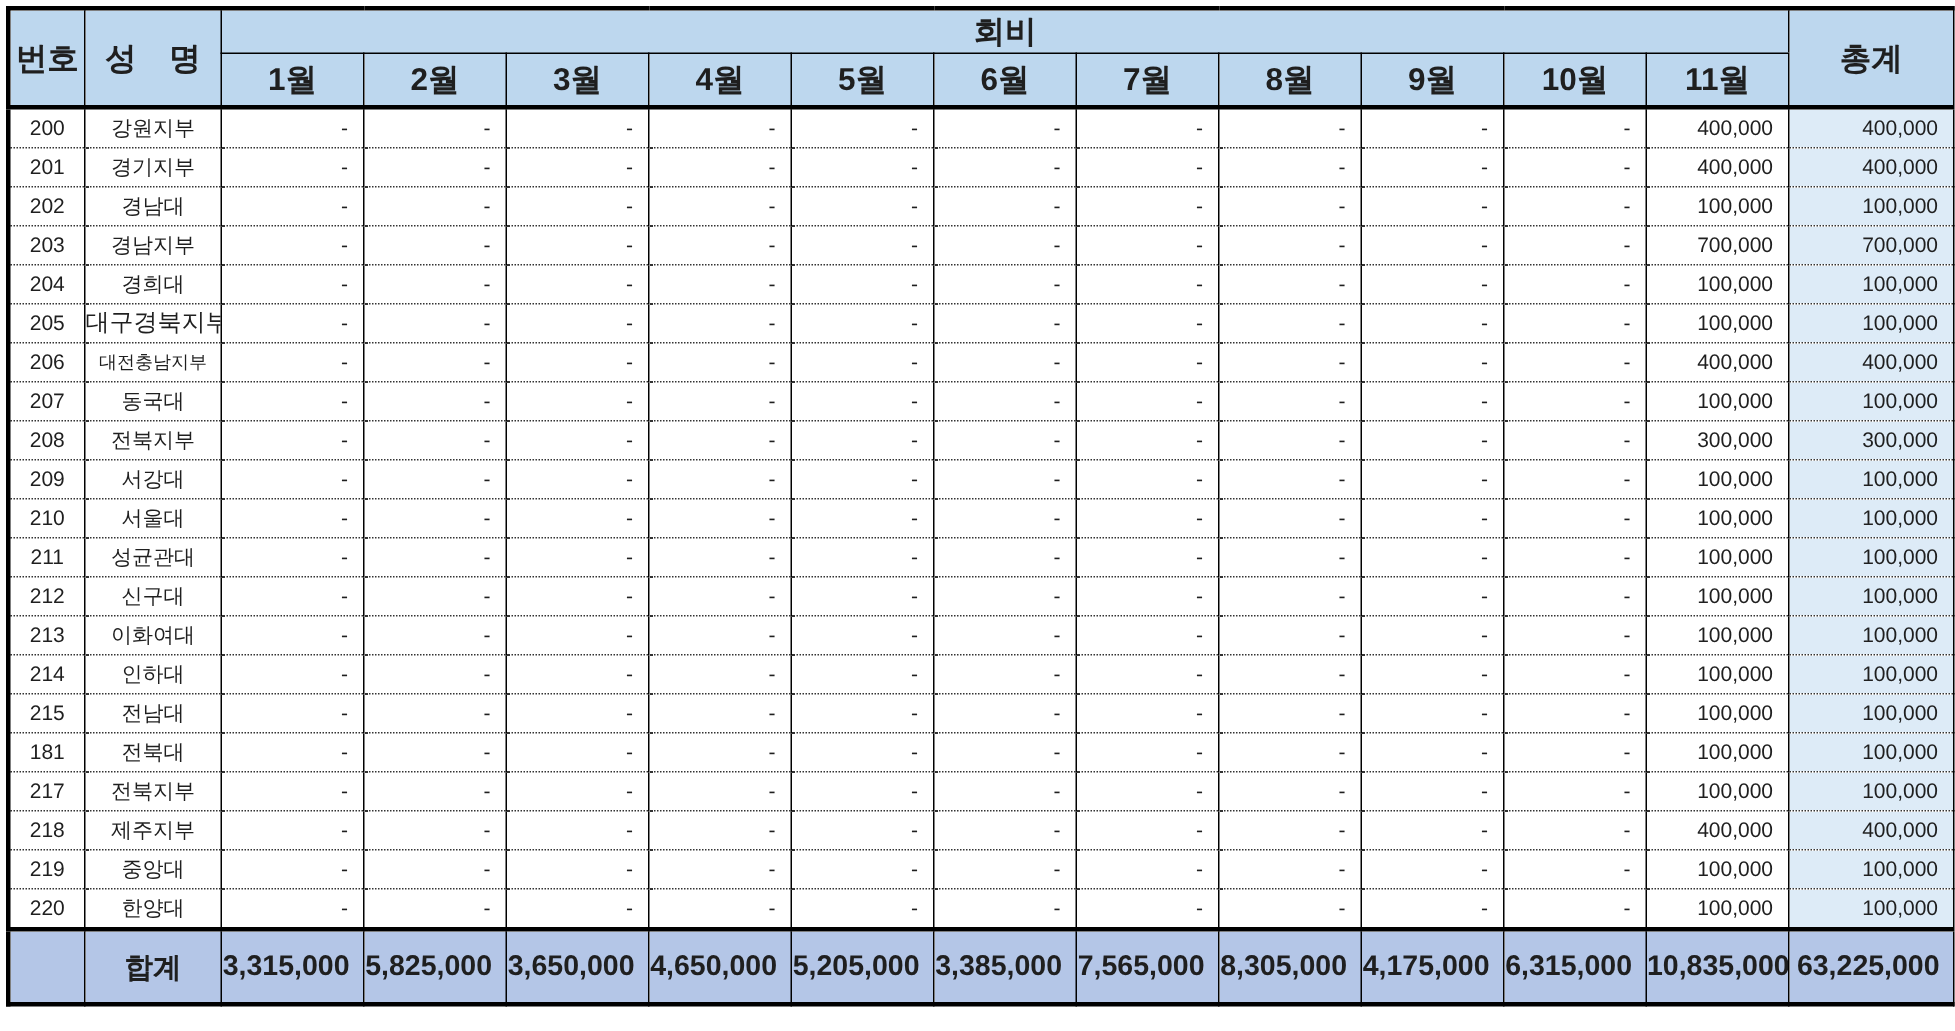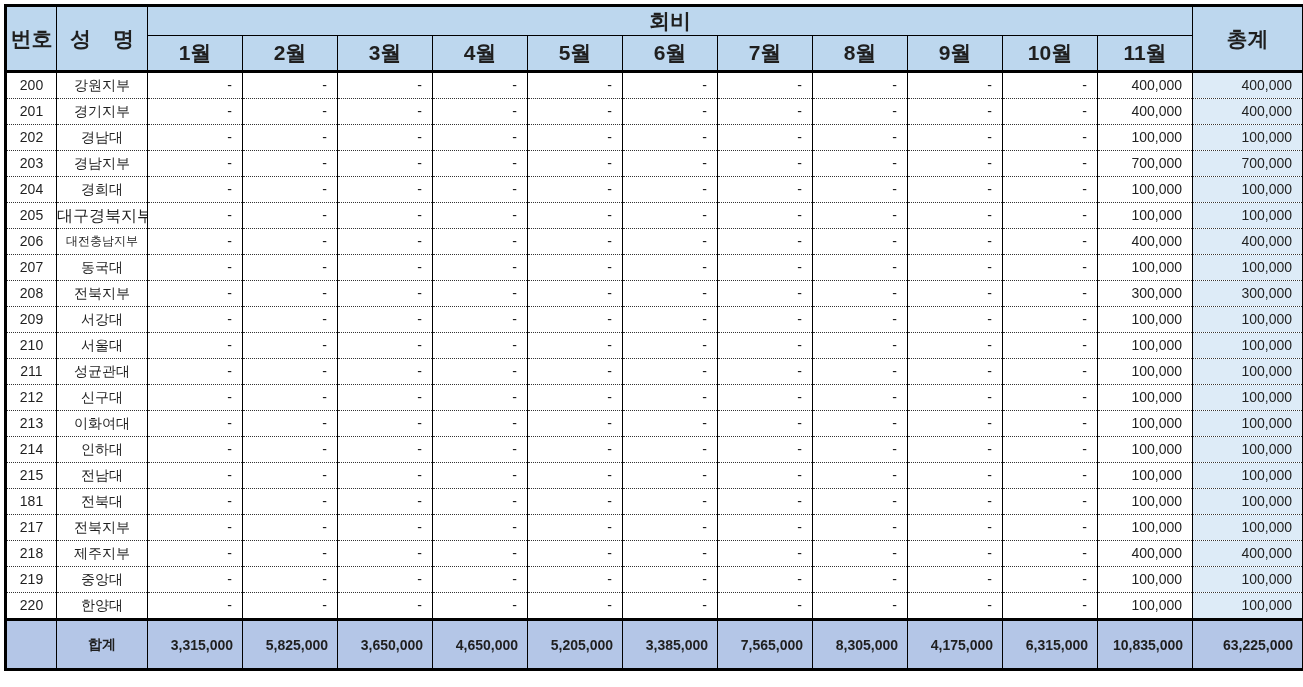--- a/index.html
+++ b/index.html
@@ -51,21 +51,21 @@
   }
   tbody tr + tr td { border-top: 1px dotted #333333; }
   td.center, th.center { text-align: center; }
   td.num { text-align: right; padding-right: 10px; }
   td.total-cell { background: var(--total-col-bg); }
   tfoot { border-top: 3px solid var(--border-color); }
   tfoot td {
     background: var(--footer-bg);
     height: 50px;
     font-weight: bold;
-    font-size: 14px;
+    font-size: 19px;
     vertical-align: middle;
   }
   tfoot td.num { padding-right: 9px; margin-top: 19px; }
 </style>
 </head>
 <body>
 
 <div class="sheet">
   <table class="fee-table">
     <colgroup>

